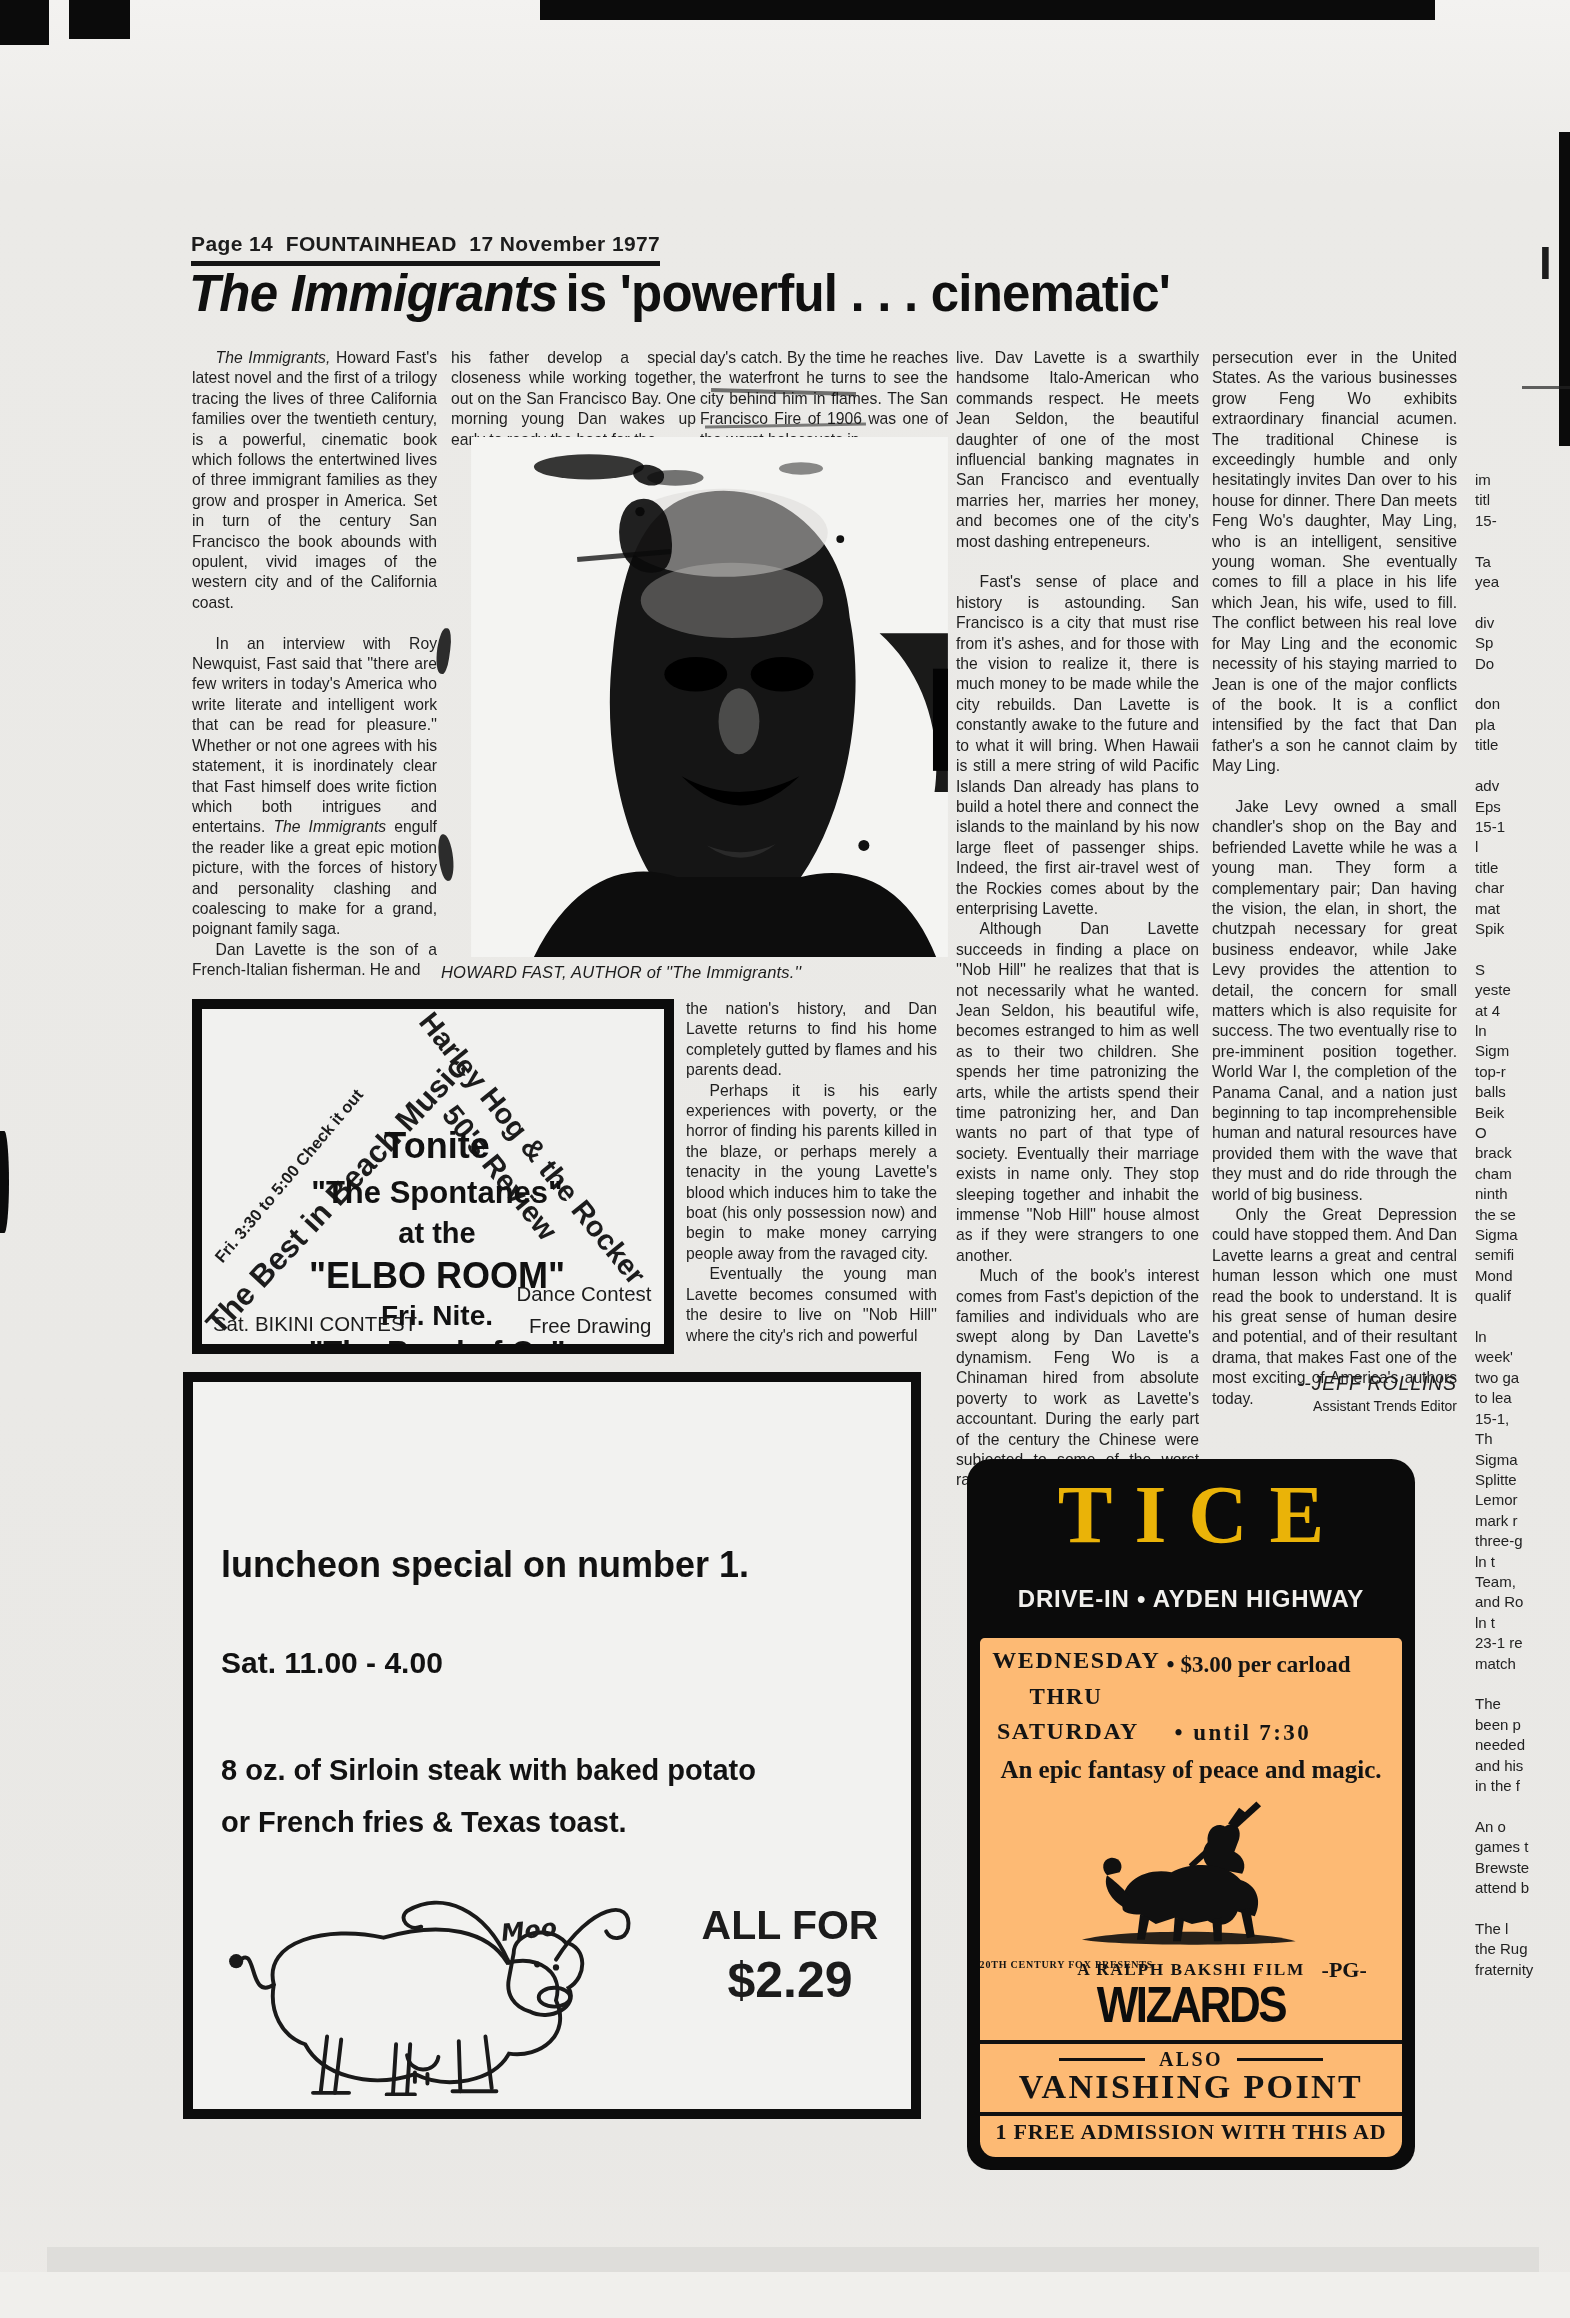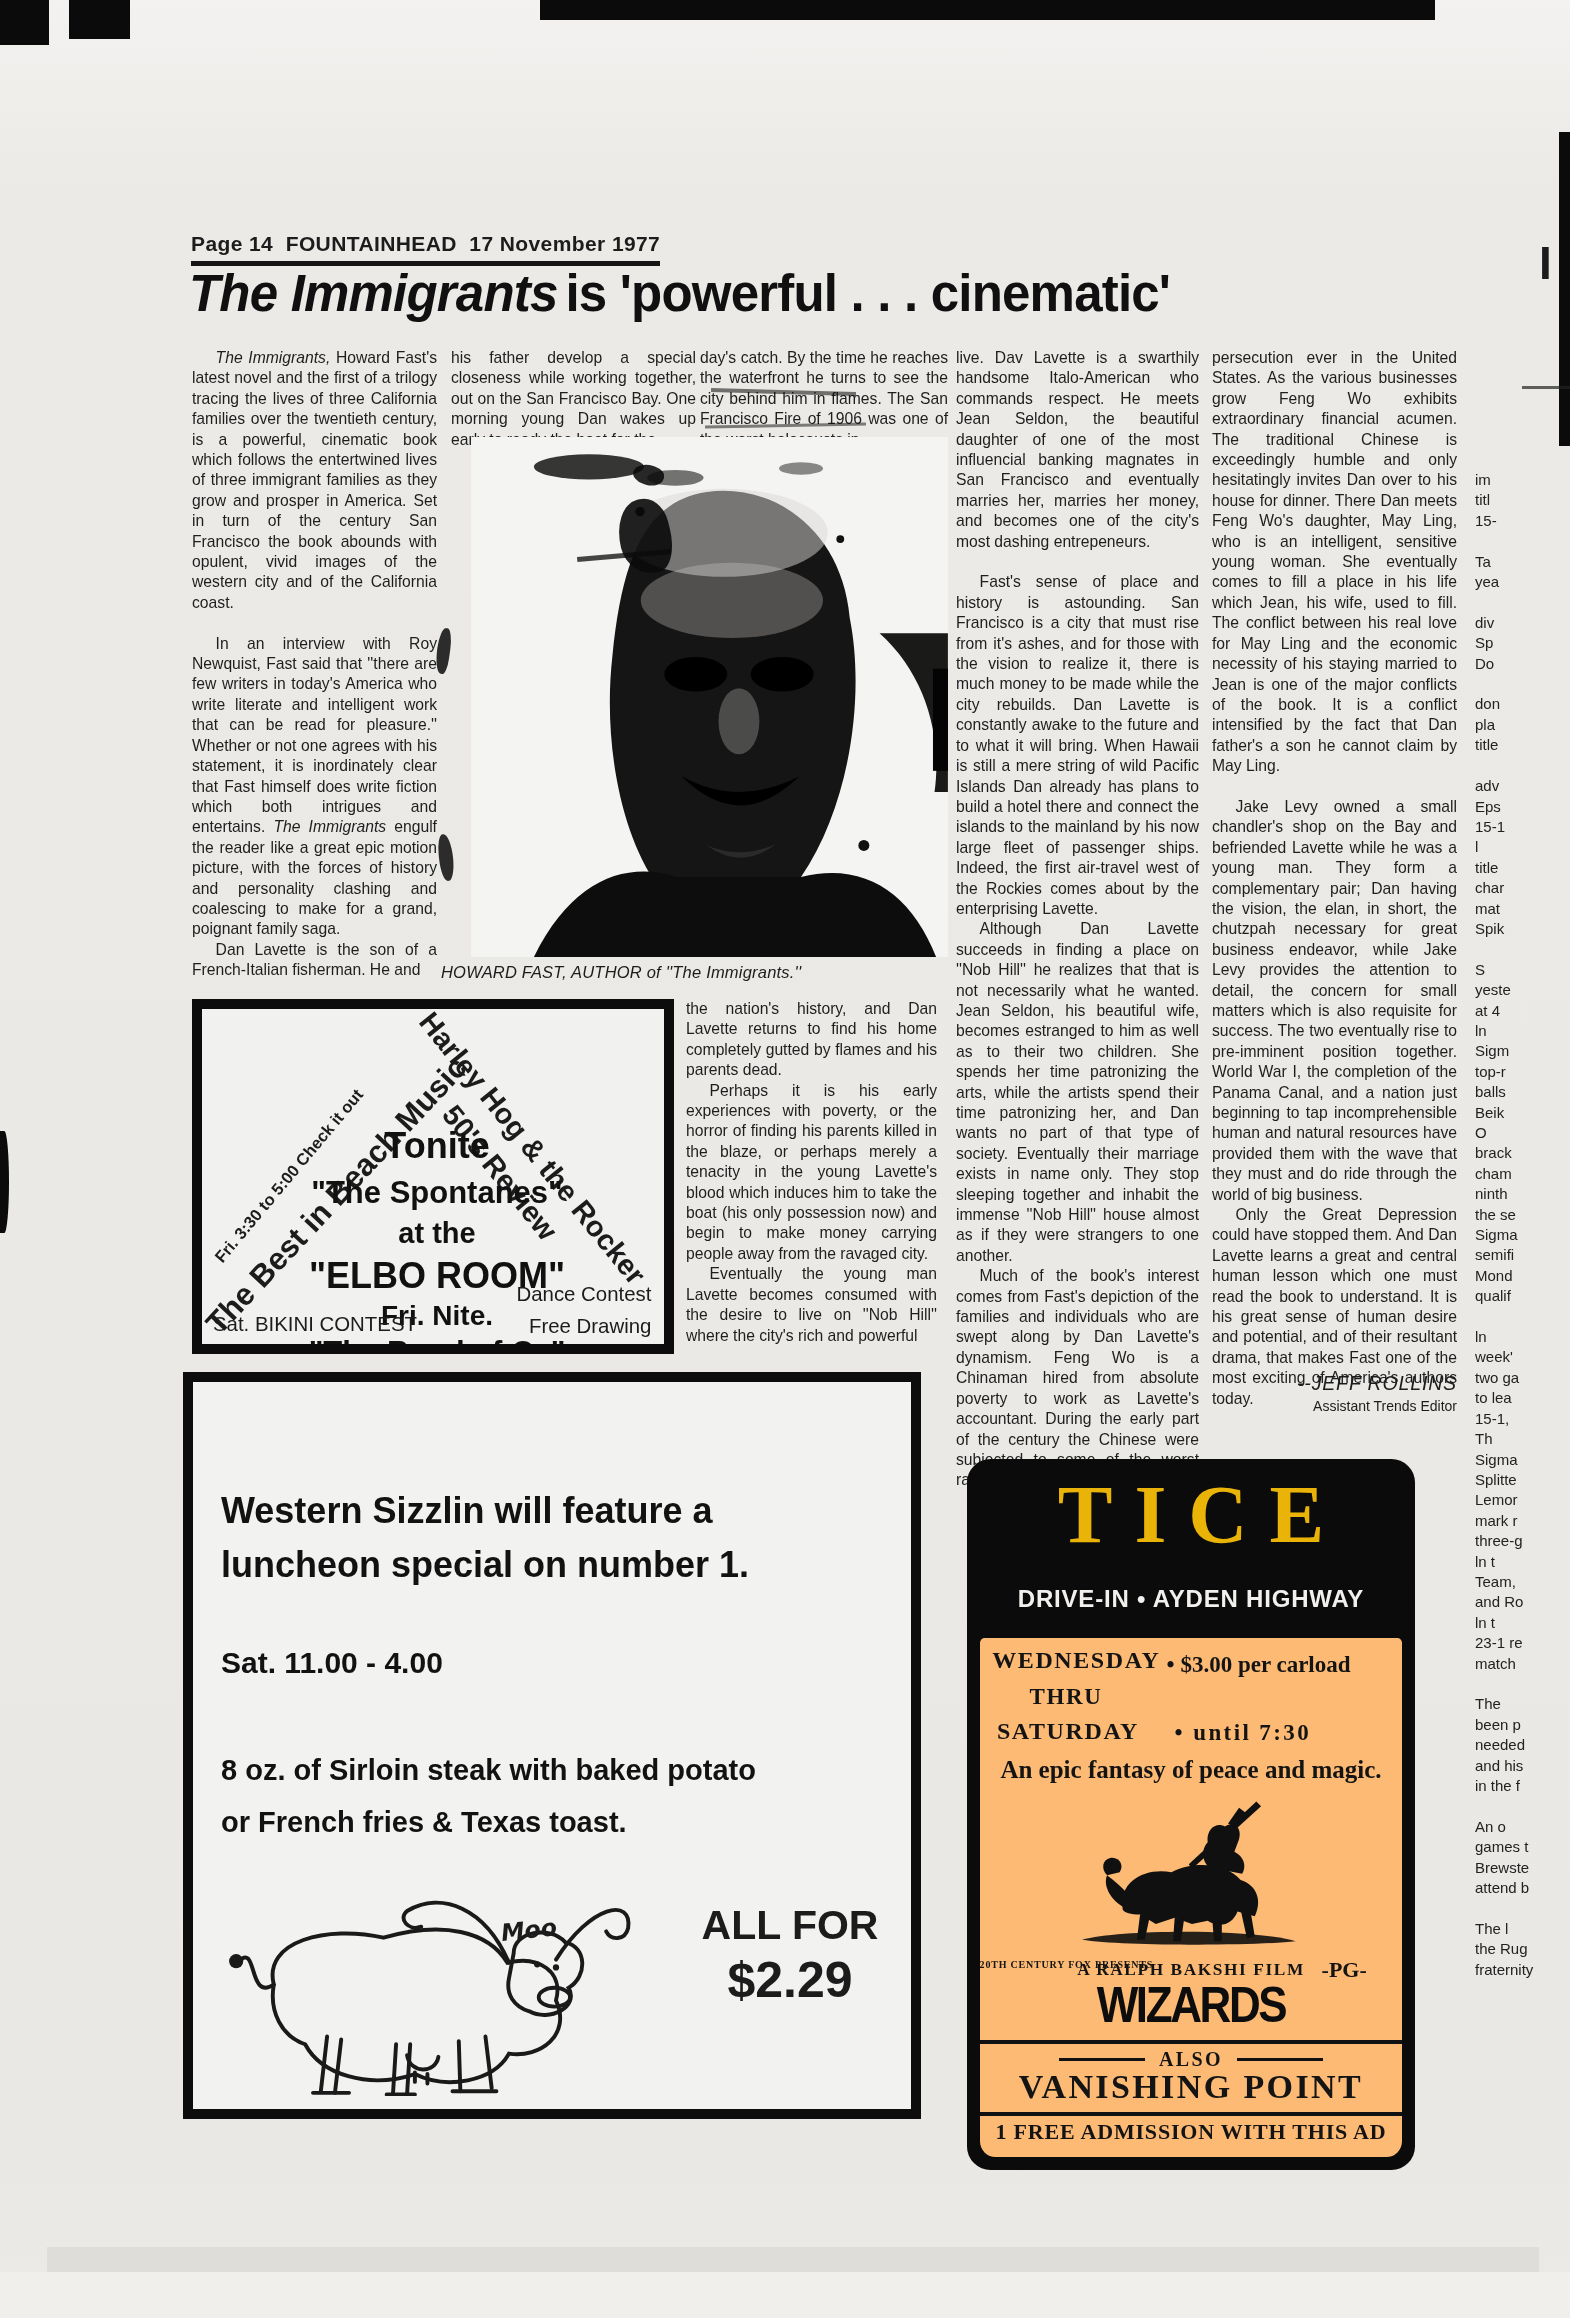--- a/index.html
+++ b/index.html
@@ -200,21 +200,20 @@
       <div id="elbo-venue">"ELBO ROOM"</div>
       <div id="elbo-frinite">Fri. Nite.</div>
       <div id="elbo-band2">"The Band of Oz"</div>
     </div>
     <div class="abs" id="elbo-bikini">Sat. BIKINI CONTEST</div>
     <div class="abs" id="elbo-dance">Dance Contest</div>
     <div class="abs" id="elbo-drawing">Free Drawing</div>
   </div>
 
   <div class="abs" id="sizzlin">
-    <div class="h" id="siz-h1">Western Sizzlin will feature a</div>
     <div class="h" id="siz-h2">luncheon special on number 1.</div>
     <div class="h" id="siz-hours">Sat.  11.00 - 4.00</div>
     <div class="h" id="siz-i1">8 oz. of Sirloin steak with baked potato</div>
     <div class="h" id="siz-i2">or French fries &amp; Texas toast.</div>
     <div id="siz-price-block">
       <div id="siz-allfor">ALL FOR</div>
       <div id="siz-price">$2.29</div>
     </div>
     <svg id="siz-cow" width="440" height="243" viewBox="0 0 560 310" xmlns="http://www.w3.org/2000/svg">
       <g fill="none" stroke="#1a1a1a" stroke-width="5" stroke-linecap="round">

